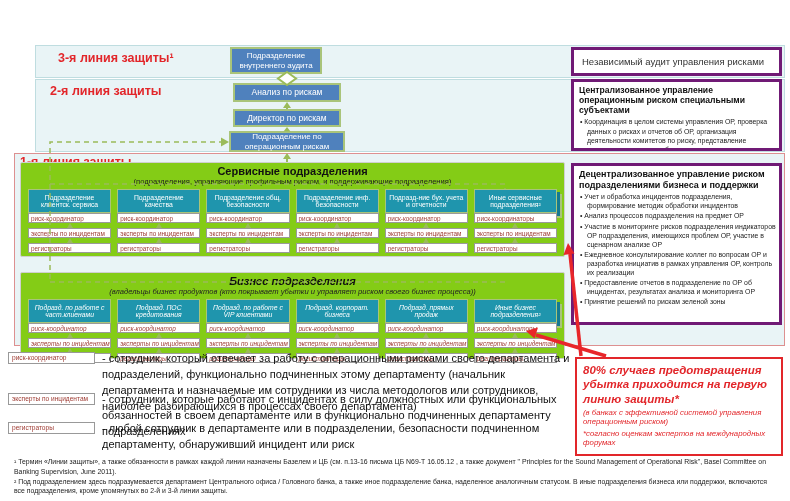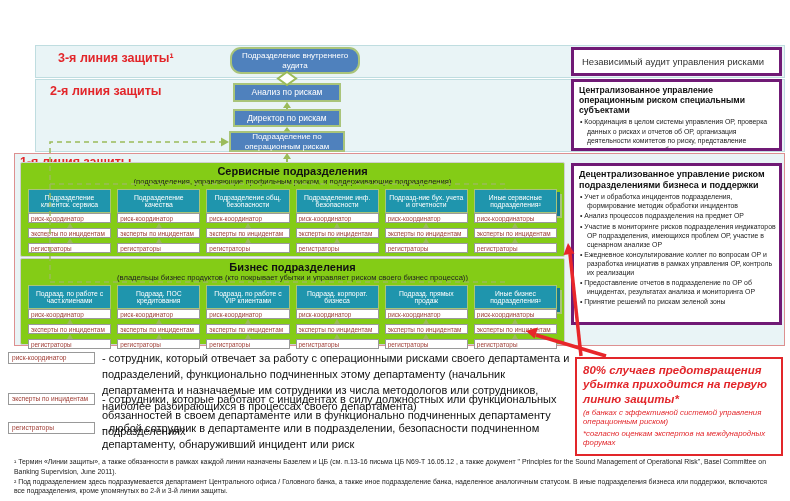--- a/index.html
+++ b/index.html
@@ -33,21 +33,21 @@
   .footnotes p{margin:0;}
   .overlay{position:absolute;left:0;top:0;pointer-events:none;z-index:10;}
 </style>
 </head>
 <body>
 
 <div class="page">
 
   <div class="band" style="left:35px;top:45px;width:750px;height:33px;"></div>
   <div class="band-label" style="left:58px;top:51px;">3-я линия защиты¹</div>
-  <div class="bluebox" style="left:230px;top:47px;width:130px;height:27px;border-radius:11px;">Подразделение внутреннего аудита</div>
+  <div class="bluebox" style="left:230px;top:47px;width:92px;height:27px;">Подразделение внутреннего аудита</div>
   <div class="note note3" style="left:571px;top:47px;width:211px;height:29px;">Независимый аудит управления рисками</div>
 
   <div class="band" style="left:35px;top:79px;width:750px;height:73px;"></div>
   <div class="band-label" style="left:50px;top:84px;">2-я линия защиты</div>
   <div class="bluebox" style="left:233px;top:83px;width:108px;height:19px;font-size:8.5px;">Анализ по рискам</div>
   <div class="bluebox" style="left:229px;top:131px;width:116px;height:21px;">Подразделение по операционным рискам</div>
   <div class="bluebox" style="left:233px;top:109px;width:108px;height:18px;font-size:8.5px;">Директор по рискам</div>
   <div class="note" style="left:571px;top:79px;width:211px;height:72px;">
     <div class="note-title">Централизованное управление операционным риском специальными субъектами</div>
     <ul>
@@ -107,21 +107,21 @@
         <div class="card-head">Иные сервисные подразделения²</div>
         <div class="role">риск-координаторы</div>
         <div class="uarr"></div>
         <div class="role">эксперты по инцидентам</div>
         <div class="uarr"></div>
         <div class="role">регистраторы</div>
       </div>
     </div>
   </div>
 
-  <div class="panel" style="top:258px;height:87px;">
+  <div class="panel" style="top:272px;height:87px;font-style:italic;">
     <div class="panel-title">Бизнес подразделения</div>
     <div class="panel-sub">(владельцы бизнес продуктов (кто покрывает убытки и управляет риском своего бизнес процесса))</div>
     <div class="cards">
       <div class="card">
         <div class="card-head">Подразд. по работе с част.клиенами</div>
         <div class="role">риск-координатор</div>
         <div class="uarr"></div>
         <div class="role">эксперты по инцидентам</div>
         <div class="uarr"></div>
         <div class="role">регистраторы</div>

